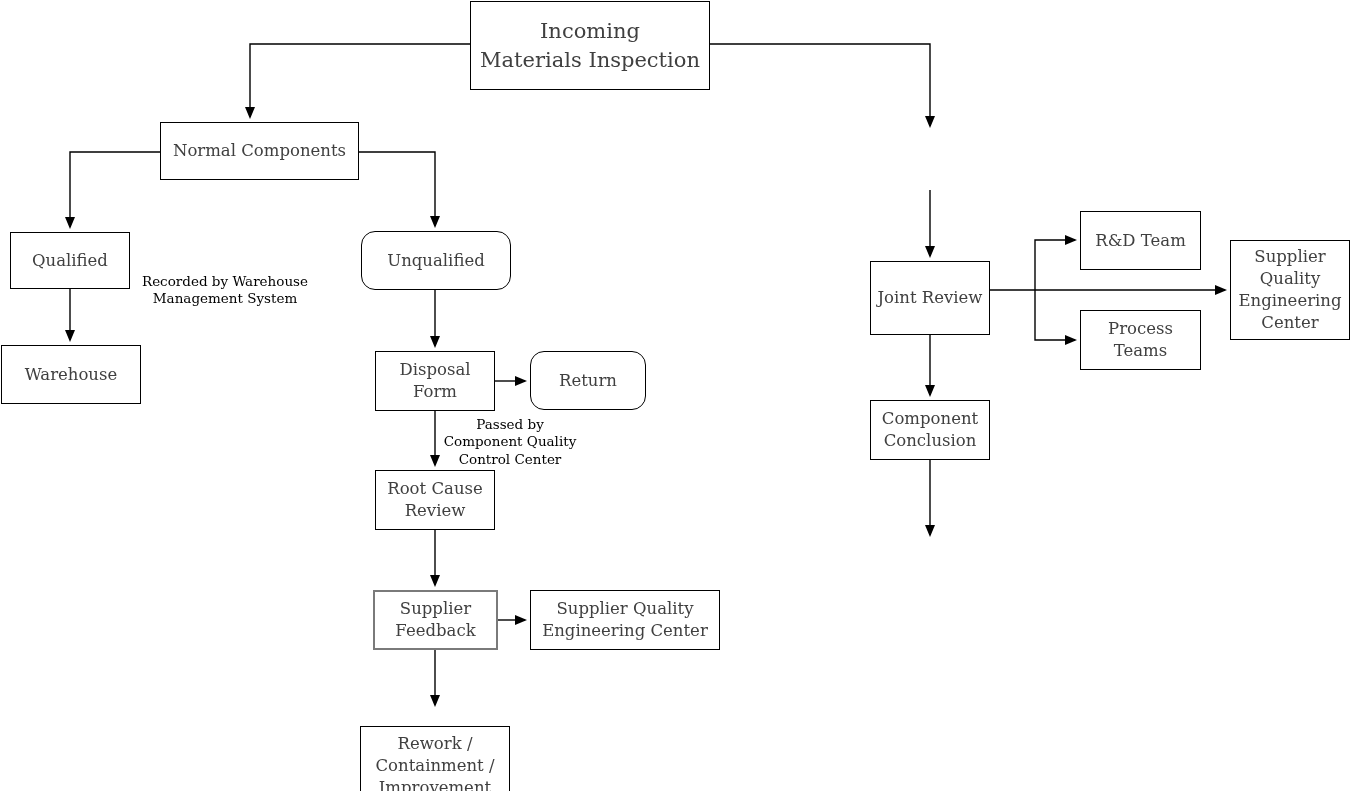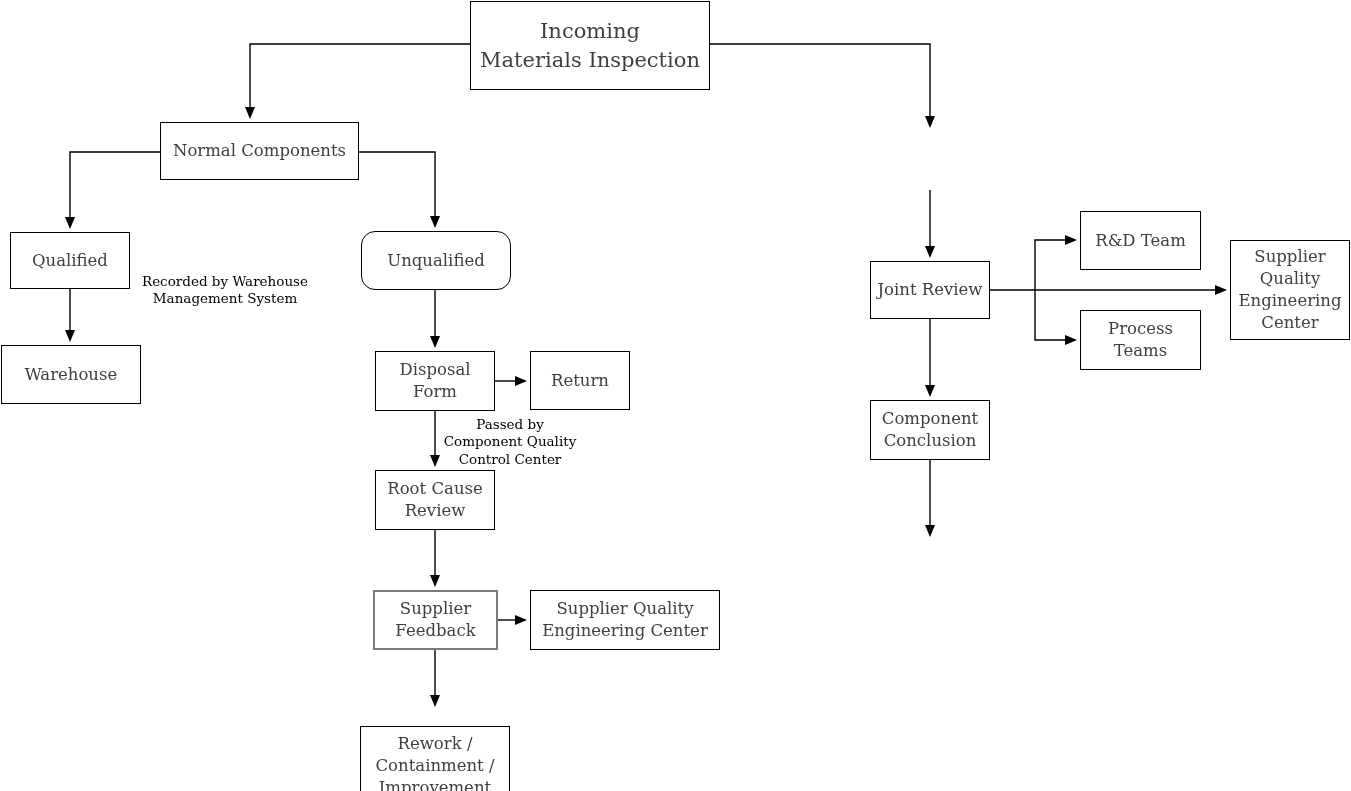--- a/index.html
+++ b/index.html
@@ -70,36 +70,36 @@
 
   <div class="node" style="left:10px;top:232px;width:120px;height:57px;">Qualified</div>
 
   <div class="node" style="left:361px;top:231px;width:150px;height:59px;border-radius:14px;">Unqualified</div>
 
   <div class="node" style="left:1px;top:345px;width:140px;height:59px;">Warehouse</div>
 
   <div class="node" style="left:375px;top:351px;width:120px;height:60px;">Disposal
 Form</div>
 
-  <div class="node" style="left:530px;top:351px;width:100px;height:59px;">Return</div>
+  <div class="node" style="left:530px;top:351px;width:116px;height:59px;border-radius:14px;">Return</div>
 
   <div class="node" style="left:375px;top:470px;width:120px;height:60px;">Root Cause
 Review</div>
 
   <div class="node highlight" style="left:373px;top:590px;width:125px;height:60px;">Supplier
 Feedback</div>
 
   <div class="node" style="left:530px;top:590px;width:190px;height:60px;">Supplier Quality
 Engineering Center</div>
 
   <div class="node" style="left:360px;top:710px;width:150px;height:80px;margin-top:16px;">Rework /
 Containment /
 Improvement</div>
 
-  <div class="node" style="left:870px;top:261px;width:120px;height:58px;">Joint Review</div>
+  <div class="node" style="left:870px;top:261px;width:120px;height:74px;">Joint Review</div>
 
   <div class="node" style="left:1080px;top:211px;width:121px;height:59px;">R&amp;D Team</div>
 
   <div class="node" style="left:1080px;top:310px;width:121px;height:60px;">Process
 Teams</div>
 
   <div class="node" style="left:1230px;top:240px;width:120px;height:100px;">Supplier
 Quality
 Engineering
 Center</div>

